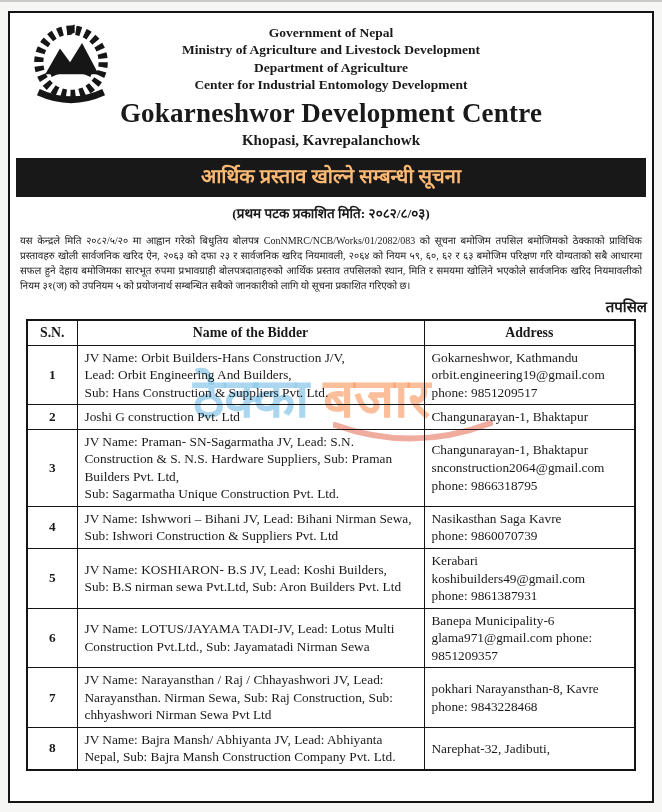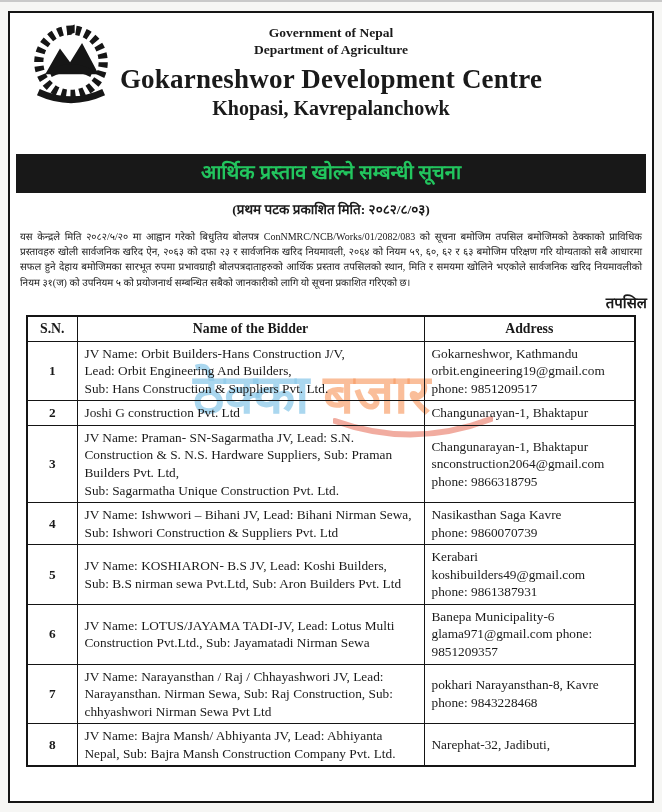--- a/index.html
+++ b/index.html
@@ -7,24 +7,24 @@
               font-family:"Liberation Serif", serif; color:#1a1a1a; }
   .topline { height:2px; background:#c9c9c9; }
   .page { position:relative; margin:9px 8px 0; height:792px; background:#fff;
           border:2px solid #151515; padding:4px 5px 3px; }
 
   
   .letterhead { position:relative; text-align:center; padding-top:7px; min-height:128px; }
   .emblem { position:absolute; left:10px; top:2px; width:92px; height:92px; }
   .org-line { font-size:13.5px; font-weight:bold; line-height:1.28; }
   .centre-name { font-size:27px; font-weight:bold; line-height:1.1; margin-top:6px; letter-spacing:0.2px; }
-  .location { font-size:20px; font-weight:bold; margin-top:3px; }
+  .location { font-size:15px; font-weight:bold; margin-top:3px; }
 
   
-  .banner { margin:9px 1px 0; background:#181818; color:#22c55e; text-align:center;
+  .banner { margin:9px 1px 0; background:#181818; color:#fdba74; text-align:center;
             font-weight:bold; font-size:20px; padding:4px 0 8px; }
   .pubdate { text-align:center; font-weight:bold; font-size:13.5px; margin-top:7px; }
 
   
   .bodytext { font-size:10px; line-height:1.52; text-align:justify; margin:11px 5px 0; }
   .tapasil { text-align:right; font-weight:bold; font-size:15px; margin:2px 0 3px; }
 
   
   .table-wrap { position:relative; }
   .watermark { position:absolute; left:168px; top:52px; z-index:0; pointer-events:none;
@@ -54,21 +54,23 @@
       <svg viewBox="0 0 100 100" width="92" height="92" aria-hidden="true">
         <circle cx="50" cy="47" r="35" fill="none" stroke="#161616" stroke-width="10" stroke-dasharray="5.5 4.5"></circle>
         <circle cx="50" cy="47" r="28" fill="#ffffff"></circle>
         <path d="M22 60 L38 32 L49 47 L62 26 L80 60 Z" fill="#161616"></path>
         <path d="M26 56 q24 -14 48 0 l-3 7 q-21 -11 -42 0 Z" fill="#161616"></path>
         <path d="M46 18 l8 -3 v-9 l-8 3 Z" fill="#161616"></path>
         <path d="M16 76 q34 16 68 0 l3 7 q-37 17 -74 0 Z" fill="#161616"></path>
       </svg>
     </div>
     <div class="org-line">Government of Nepal</div>
+    <div class="org-line">Ministry of Agriculture and Livestock Development</div>
     <div class="org-line">Department of Agriculture</div>
+    <div class="org-line">Center for Industrial Entomology Development</div>
     <div class="centre-name">Gokarneshwor Development Centre</div>
     <div class="location">Khopasi, Kavrepalanchowk</div>
   </div>
 
   <div class="banner">
     <span>आर्थिक प्रस्ताव खोल्ने सम्बन्धी सूचना</span>
   </div>
 
   <div class="pubdate">(प्रथम पटक प्रकाशित मिति: २०८२/८/०३)</div>
 

